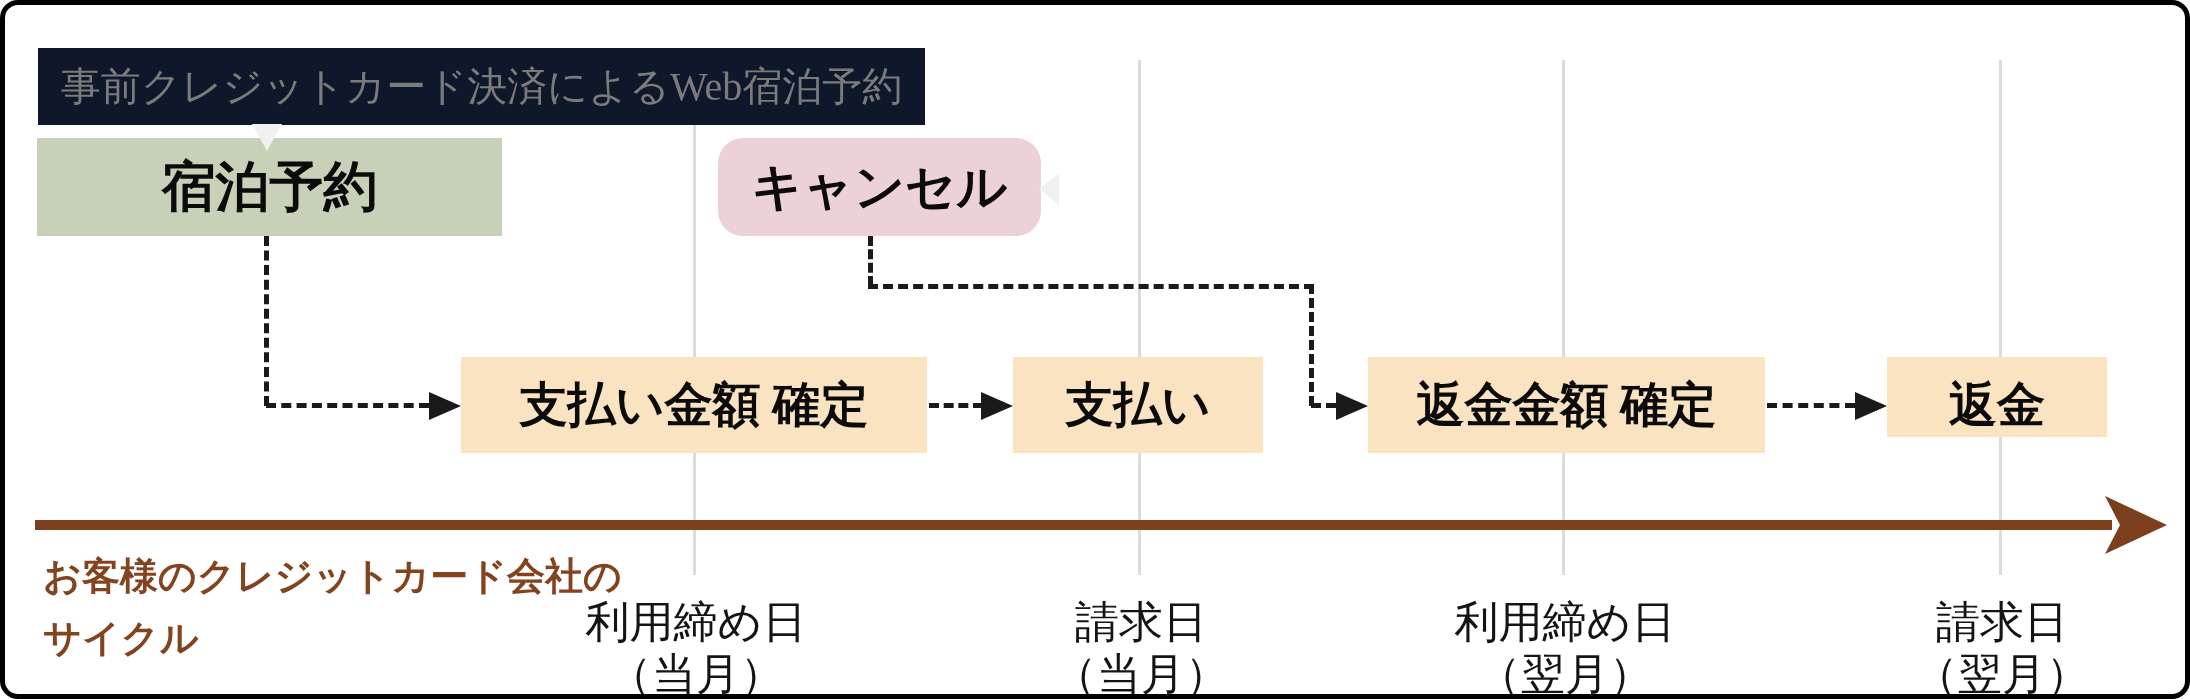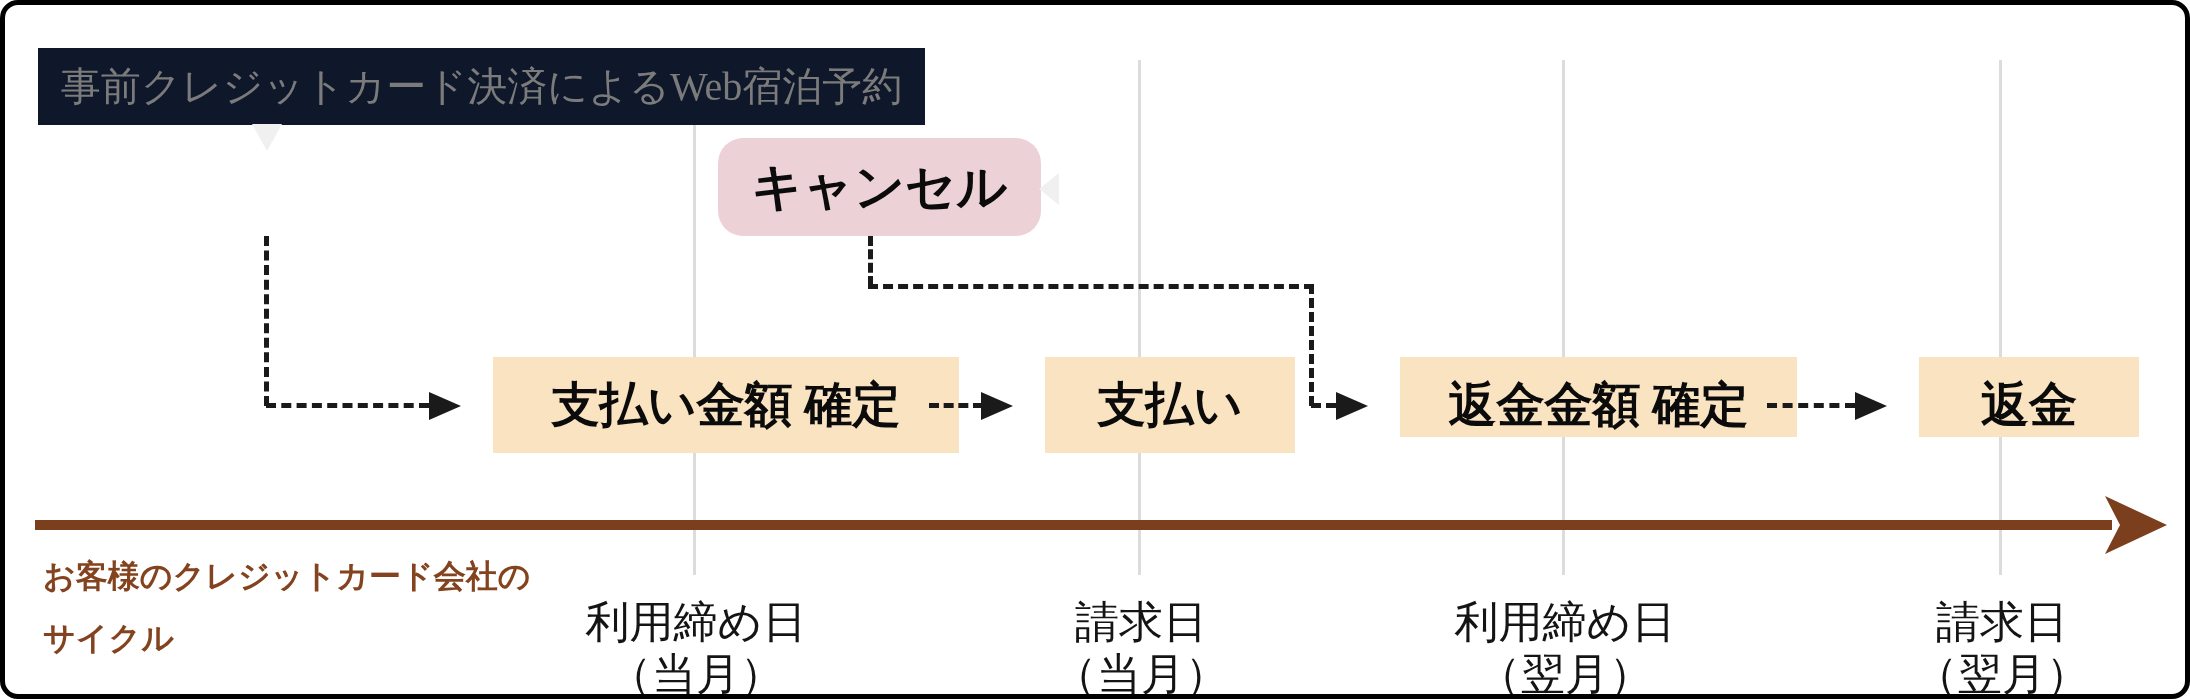--- a/index.html
+++ b/index.html
@@ -18,65 +18,68 @@
     border-left:15px solid transparent;border-right:15px solid transparent;
     border-top:27px solid #f0f0f0;}
   .caret-left{position:absolute;width:0;height:0;z-index:3;
     border-top:16px solid transparent;border-bottom:16px solid transparent;
     border-right:20px solid #f0f0f0;}
   
   .node{position:absolute;color:#0b0b0b;font-weight:bold;text-align:center;
         white-space:nowrap;z-index:2;}
   .node-green{background:#c7d1b7;font-size:54px;}
   .node-pink{background:#ecd2d7;font-size:50px;}
-  .node-step{background:#fae3c1;font-size:48px;margin-left:32px;}
+  .node-step{background:#fae3c1;font-size:48px;}
   
   .dash-v{position:absolute;width:0;border-left:5px dashed #1a1a1a;z-index:4;}
   .dash-h{position:absolute;height:0;border-top:5px dashed #1a1a1a;z-index:4;}
   .arrow-right{position:absolute;width:0;height:0;z-index:4;
     border-top:14px solid transparent;border-bottom:14px solid transparent;
     border-left:32px solid #1a1a1a;}
   
   .shaft{position:absolute;left:30px;top:515px;width:2077px;height:10px;background:#7b3f1e;z-index:2;}
   .cycle-label{position:absolute;left:38px;top:540px;color:#84431f;font-weight:bold;
-    font-size:32px;line-height:62px;white-space:nowrap;z-index:2;}
+    font-size:38px;line-height:62px;white-space:nowrap;z-index:2;}
   .cycle-label span{display:block;}
   .marker{position:absolute;top:592px;width:440px;text-align:center;color:#141414;
     font-size:44px;line-height:52px;white-space:nowrap;z-index:2;}
   .marker span{display:block;}
 </style>
 </head>
 <body>
 
 <div class="canvas">
 
   <div class="vline" style="left:688px;"></div>
   <div class="vline" style="left:1133px;"></div>
   <div class="vline" style="left:1557px;"></div>
   <div class="vline" style="left:1994px;"></div>
 
   <div class="tooltip" style="left:33px;top:43px;width:887px;height:77px;line-height:77px;">
     <span>事前クレジットカード決済によるWeb宿泊予約</span>
   </div>
   <div class="caret-down" style="left:247px;top:119px;"></div>
 
+  <div class="node node-green" style="left:32px;top:133px;width:465px;height:98px;line-height:98px;">
+    <span>宿泊予約</span>
+  </div>
 
   <div class="node node-pink" style="left:713px;top:133px;width:323px;height:98px;line-height:98px;border-radius:25px;">
     <span>キャンセル</span>
   </div>
 
   <div class="caret-left" style="left:1034px;top:168px;"></div>
 
   <div class="node node-step" style="left:456px;top:352px;width:466px;height:96px;line-height:96px;">
     <span>支払い金額 確定</span>
   </div>
   <div class="node node-step" style="left:1008px;top:352px;width:250px;height:96px;line-height:96px;">
     <span>支払い</span>
   </div>
-  <div class="node node-step" style="left:1363px;top:352px;width:397px;height:80px;line-height:96px;text-align:center;">
+  <div class="node node-step" style="left:1363px;top:352px;width:397px;height:96px;line-height:96px;text-align:center;">
     <span>返金金額 確定</span>
   </div>
   <div class="node node-step" style="left:1882px;top:352px;width:220px;height:80px;line-height:96px;">
     <span>返金</span>
   </div>
 
   <div class="dash-v" style="left:259px;top:231px;height:170px;"></div>
   <div class="dash-h" style="left:261px;top:398px;width:163px;"></div>
   <div class="arrow-right" style="left:424px;top:387px;"></div>
 

